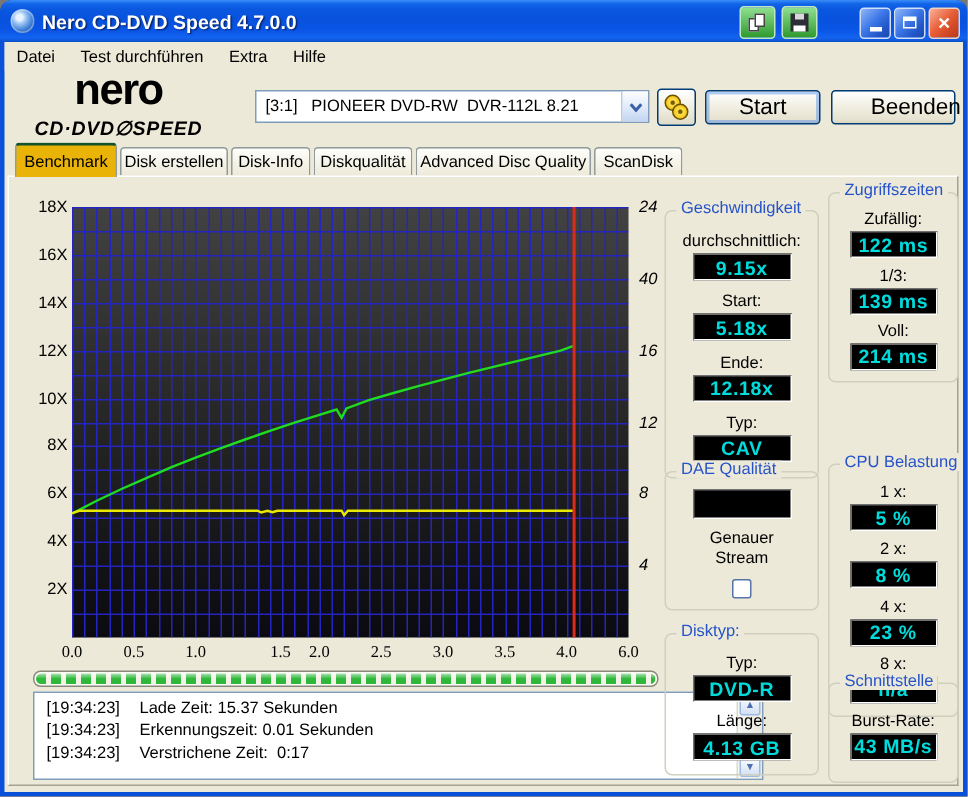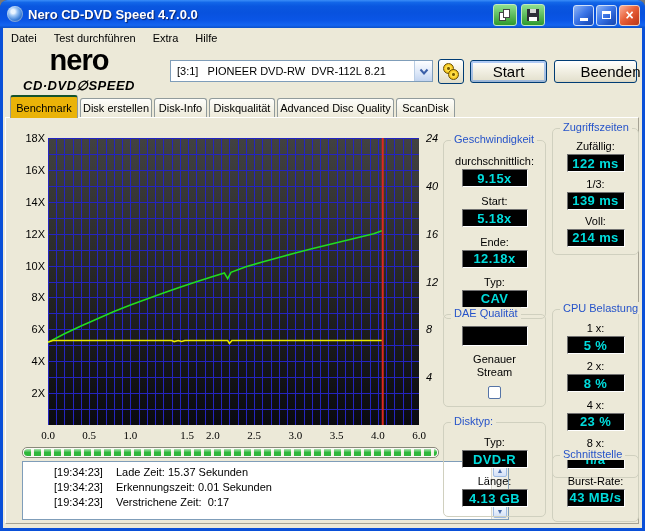--- a/index.html
+++ b/index.html
@@ -70,21 +70,21 @@
   .y-right{left:421px;top:110px;width:26px;height:287px;}
   .y-right span{left:2px;font-style:italic;}
   .x-axis{left:45px;top:401px;width:371px;height:13px;}
   
   .progress{position:absolute;left:19px;top:419px;width:417px;height:11px;border:1px solid #8A887A;border-radius:5px;
     background:#FDFCF7;padding:1px;box-sizing:border-box;z-index:2;}
   .progress-fill{height:100%;border-radius:4px;
     background:linear-gradient(180deg,rgba(255,255,255,.6),rgba(255,255,255,0) 50%),
       repeating-linear-gradient(90deg,#2FB83B 0 7px,#F4F2E6 7px 10px);}
   .log{position:absolute;left:19px;top:433px;width:487px;height:59px;background:#fff;border:1px solid #7F9DB9;
-    box-sizing:border-box;z-index:2;overflow:hidden;padding-left:23px;}
+    box-sizing:border-box;z-index:2;overflow:hidden;}
   .log-lines{padding:3px 2px 0 8px;line-height:15px;}
   .log-line{display:flex;}
   .log-time{width:62px;}
   .log-text{white-space:pre;}
   .scroll{position:absolute;right:0;top:0;bottom:0;width:16px;background:linear-gradient(90deg,#F6F6F2,#EDEBE0);
     border-left:1px solid #DCD9CC;}
   .s-arrow{position:absolute;left:1px;width:14px;height:14px;border:1px solid #9EBBE4;border-radius:2px;
     background:linear-gradient(180deg,#FDFEFF,#D3E0F6);display:flex;align-items:center;justify-content:center;
     font-size:7px;color:#4D6FAE;box-sizing:border-box;}
   .s-up{top:1px;} .s-down{bottom:1px;}

